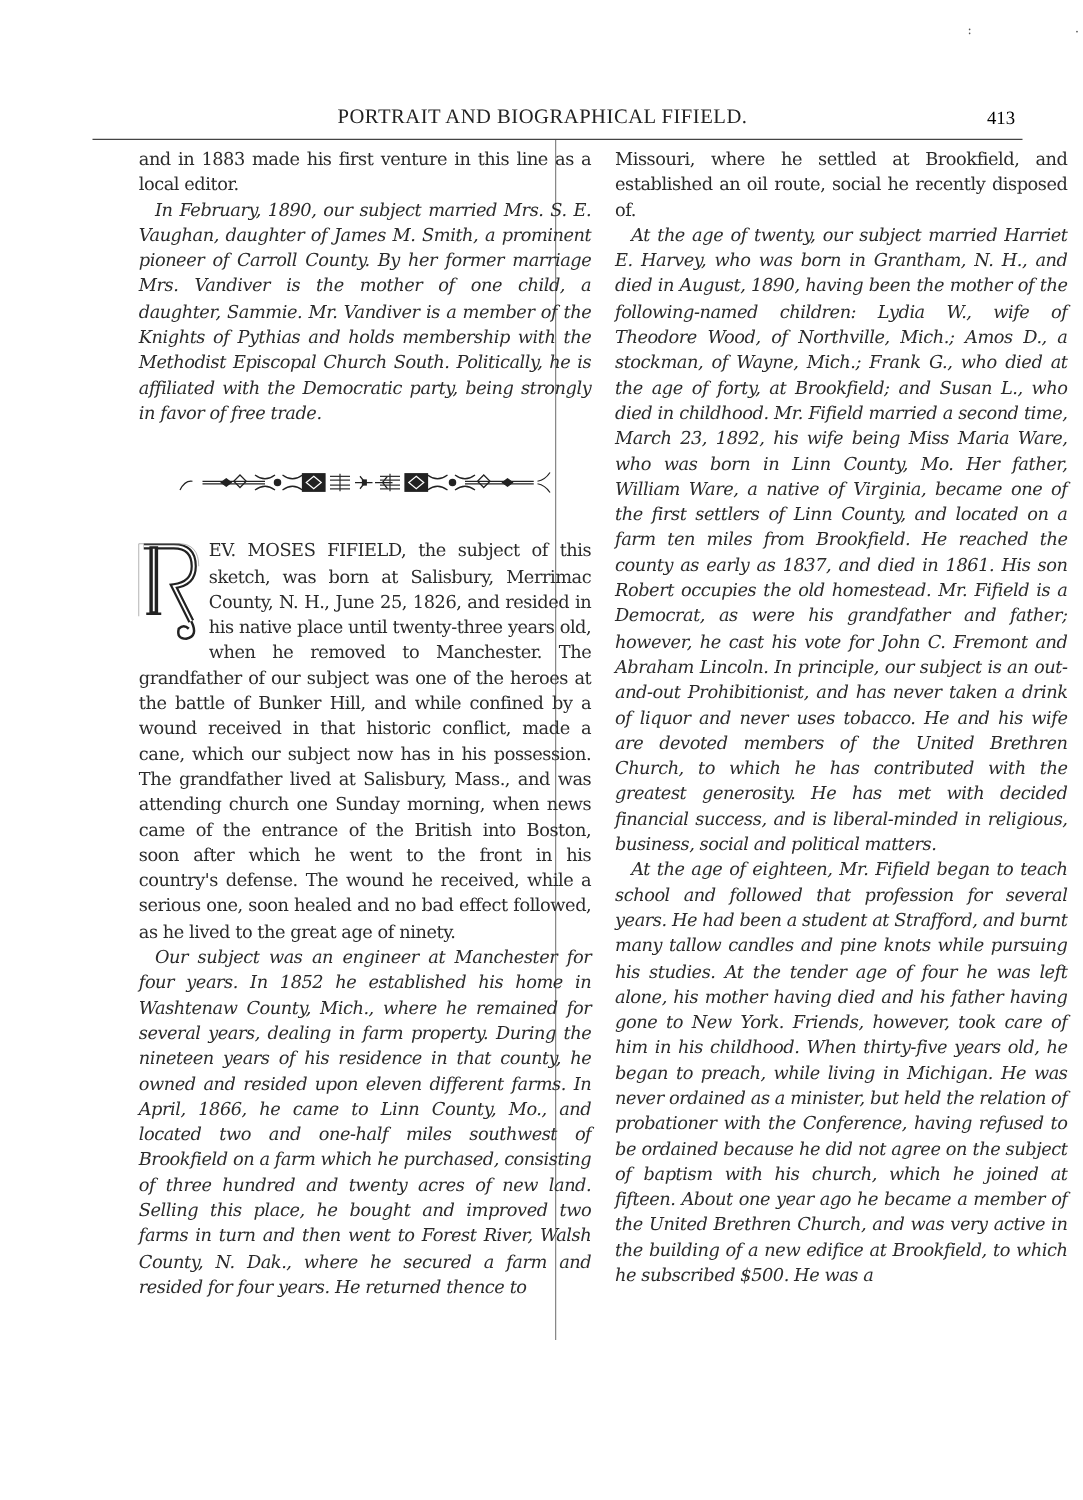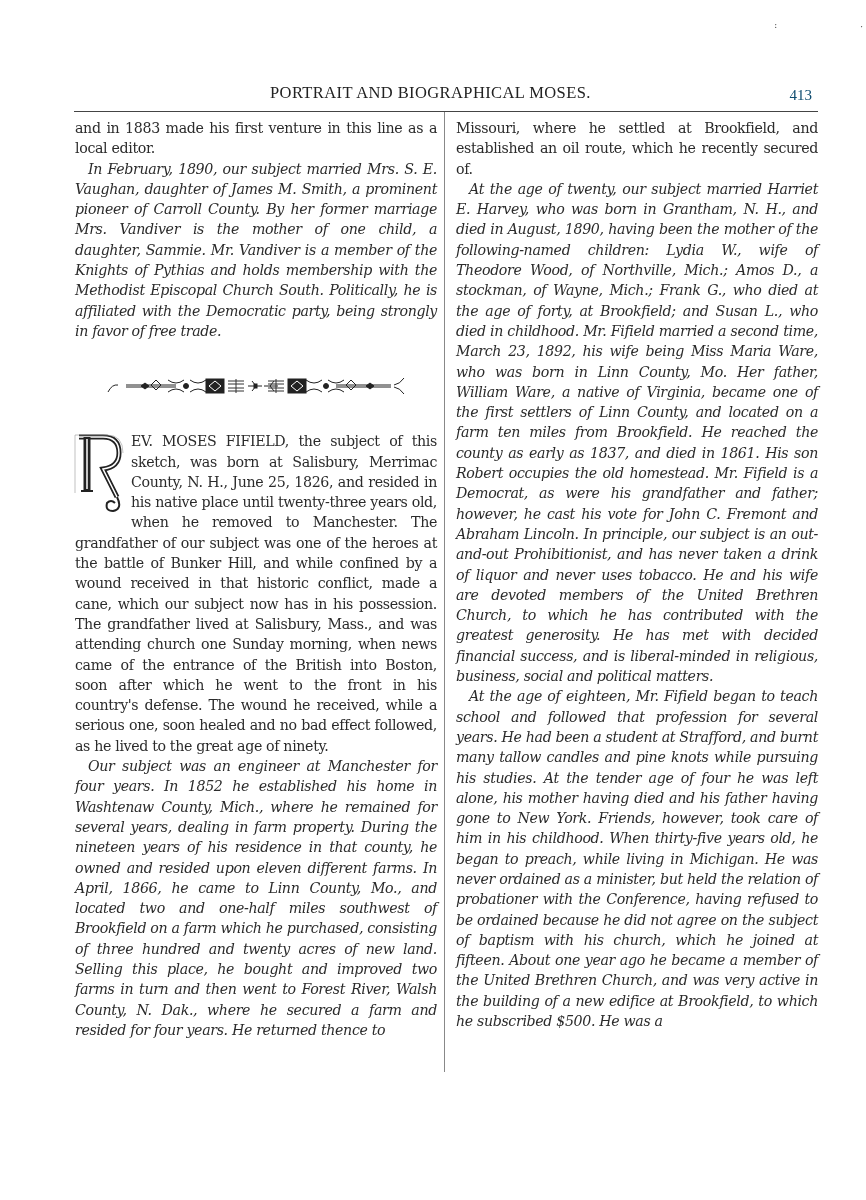--- a/index.html
+++ b/index.html
@@ -11,36 +11,37 @@
   .page { position: absolute; left: 0; top: 0; width: 866px; height: 1200px; }
   .speck { position: absolute; color: #555; font-size: 10px; line-height: 10px; }
   .header {
     position: absolute; left: 74px; top: 83px; width: 742px; height: 26px;
   }
   .running-title {
     position: absolute; left: 196px; top: 0; font-size: 16.5px; letter-spacing: 0.4px;
     color: #222; font-family: "Liberation Serif", serif; white-space: nowrap;
   }
   .page-number {
-    position: absolute; right: 4px; top: 4px; font-size: 15px; color: #0c4a6e;
+    position: absolute; right: 4px; top: 4px; font-size: 15px; color: #000000;
     font-family: "Liberation Serif", serif;
   }
   .header-rule {
     position: absolute; left: 74px; top: 111px; width: 744px; height: 0;
     border-top: 1.5px solid #444;
   }
   .col-divider {
     position: absolute; left: 444px; top: 112px; width: 0; height: 960px;
     border-left: 1px solid #888;
   }
   .column {
     position: absolute; top: 118px; width: 362px;
     font-size: 14.2px; line-height: 20.3px; text-align: justify;
     font-family: "DejaVu Serif", serif; letter-spacing: -0.35px;
     color: #2b2b2b;
+    margin-left: 36px;
   }
   .col-left { left: 75px; }
   .col-right { left: 456px; }
   .column p { margin: 0; text-indent: 0; }
   .column p.indent { text-indent: 13px; font-style: italic; }
   .ornament {
     height: 90px; display: flex; align-items: center; justify-content: center;
   }
   .ornament svg { display: block; }
   .dropcap-wrap { position: relative; }
@@ -52,21 +53,21 @@
 </style>
 </head>
 <body>
 
 <div class="page">
 
   <span class="speck" style="left:774px;top:20px;">:</span>
   <span class="speck" style="left:860px;top:22px;">·</span>
 
   <div class="header">
-    <span class="running-title">PORTRAIT AND BIOGRAPHICAL MOSES.</span>
+    <span class="running-title">PORTRAIT AND BIOGRAPHICAL FIFIELD.</span>
     <span class="page-number">413</span>
   </div>
   <div class="header-rule"></div>
   <div class="col-divider"></div>
 
   <div class="column col-left">
     <p>and in 1883 made his first venture in this line as a local editor.</p>
     <p class="indent">In February, 1890, our subject married Mrs. S. E. Vaughan, daughter of James M. Smith, a prominent pioneer of Carroll County. By her former marriage Mrs. Vandiver is the mother of one child, a daughter, Sammie. Mr. Vandiver is a member of the Knights of Pythias and holds membership with the Methodist Episcopal Church South. Politically, he is affiliated with the Democratic party, being strongly in favor of free trade.</p>
 
     <div class="ornament">
@@ -124,18 +125,18 @@
           <path d="M44 64 Q50 76 40 78 Q32 78 34 70 Q38 66 42 70" fill="none" stroke="#222" stroke-width="2"></path>
           <path d="M2 2 L2 60 M2 2 L34 2 Q50 2 50 20" fill="none" stroke="#999" stroke-width="0.6"></path>
         </svg>
       </div>
       <p>EV. MOSES FIFIELD, the subject of this sketch, was born at Salisbury, Merrimac County, N. H., June 25, 1826, and resided in his native place until twenty-three years old, when he removed to Manchester. The grandfather of our subject was one of the heroes at the battle of Bunker Hill, and while confined by a wound received in that historic conflict, made a cane, which our subject now has in his possession. The grandfather lived at Salisbury, Mass., and was attending church one Sunday morning, when news came of the entrance of the British into Boston, soon after which he went to the front in his country's defense. The wound he received, while a serious one, soon healed and no bad effect followed, as he lived to the great age of ninety.</p>
     </div>
     <p class="indent">Our subject was an engineer at Manchester for four years. In 1852 he established his home in Washtenaw County, Mich., where he remained for several years, dealing in farm property. During the nineteen years of his residence in that county, he owned and resided upon eleven different farms. In April, 1866, he came to Linn County, Mo., and located two and one-half miles southwest of Brookfield on a farm which he purchased, consisting of three hundred and twenty acres of new land. Selling this place, he bought and improved two farms in turn and then went to Forest River, Walsh County, N. Dak., where he secured a farm and resided for four years. He returned thence to</p>
   </div>
 
   <div class="column col-right">
-    <p>Missouri, where he settled at Brookfield, and established an oil route, which he recently secured of.</p>
+    <p>Missouri, where he settled at Brookfield, and established an oil route, social he recently disposed of.</p>
     <p class="indent">At the age of twenty, our subject married Harriet E. Harvey, who was born in Grantham, N. H., and died in August, 1890, having been the mother of the following-named children: Lydia W., wife of Theodore Wood, of Northville, Mich.; Amos D., a stockman, of Wayne, Mich.; Frank G., who died at the age of forty, at Brookfield; and Susan L., who died in childhood. Mr. Fifield married a second time, March 23, 1892, his wife being Miss Maria Ware, who was born in Linn County, Mo. Her father, William Ware, a native of Virginia, became one of the first settlers of Linn County, and located on a farm ten miles from Brookfield. He reached the county as early as 1837, and died in 1861. His son Robert occupies the old homestead. Mr. Fifield is a Democrat, as were his grandfather and father; however, he cast his vote for John C. Fremont and Abraham Lincoln. In principle, our subject is an out-and-out Prohibitionist, and has never taken a drink of liquor and never uses tobacco. He and his wife are devoted members of the United Brethren Church, to which he has contributed with the greatest generosity. He has met with decided financial success, and is liberal-minded in religious, business, social and political matters.</p>
     <p class="indent">At the age of eighteen, Mr. Fifield began to teach school and followed that profession for several years. He had been a student at Strafford, and burnt many tallow candles and pine knots while pursuing his studies. At the tender age of four he was left alone, his mother having died and his father having gone to New York. Friends, however, took care of him in his childhood. When thirty-five years old, he began to preach, while living in Michigan. He was never ordained as a minister, but held the relation of probationer with the Conference, having refused to be ordained because he did not agree on the subject of baptism with his church, which he joined at fifteen. About one year ago he became a member of the United Brethren Church, and was very active in the building of a new edifice at Brookfield, to which he subscribed $500. He was a</p>
   </div>
 
 </div>
 
 </body></html>

